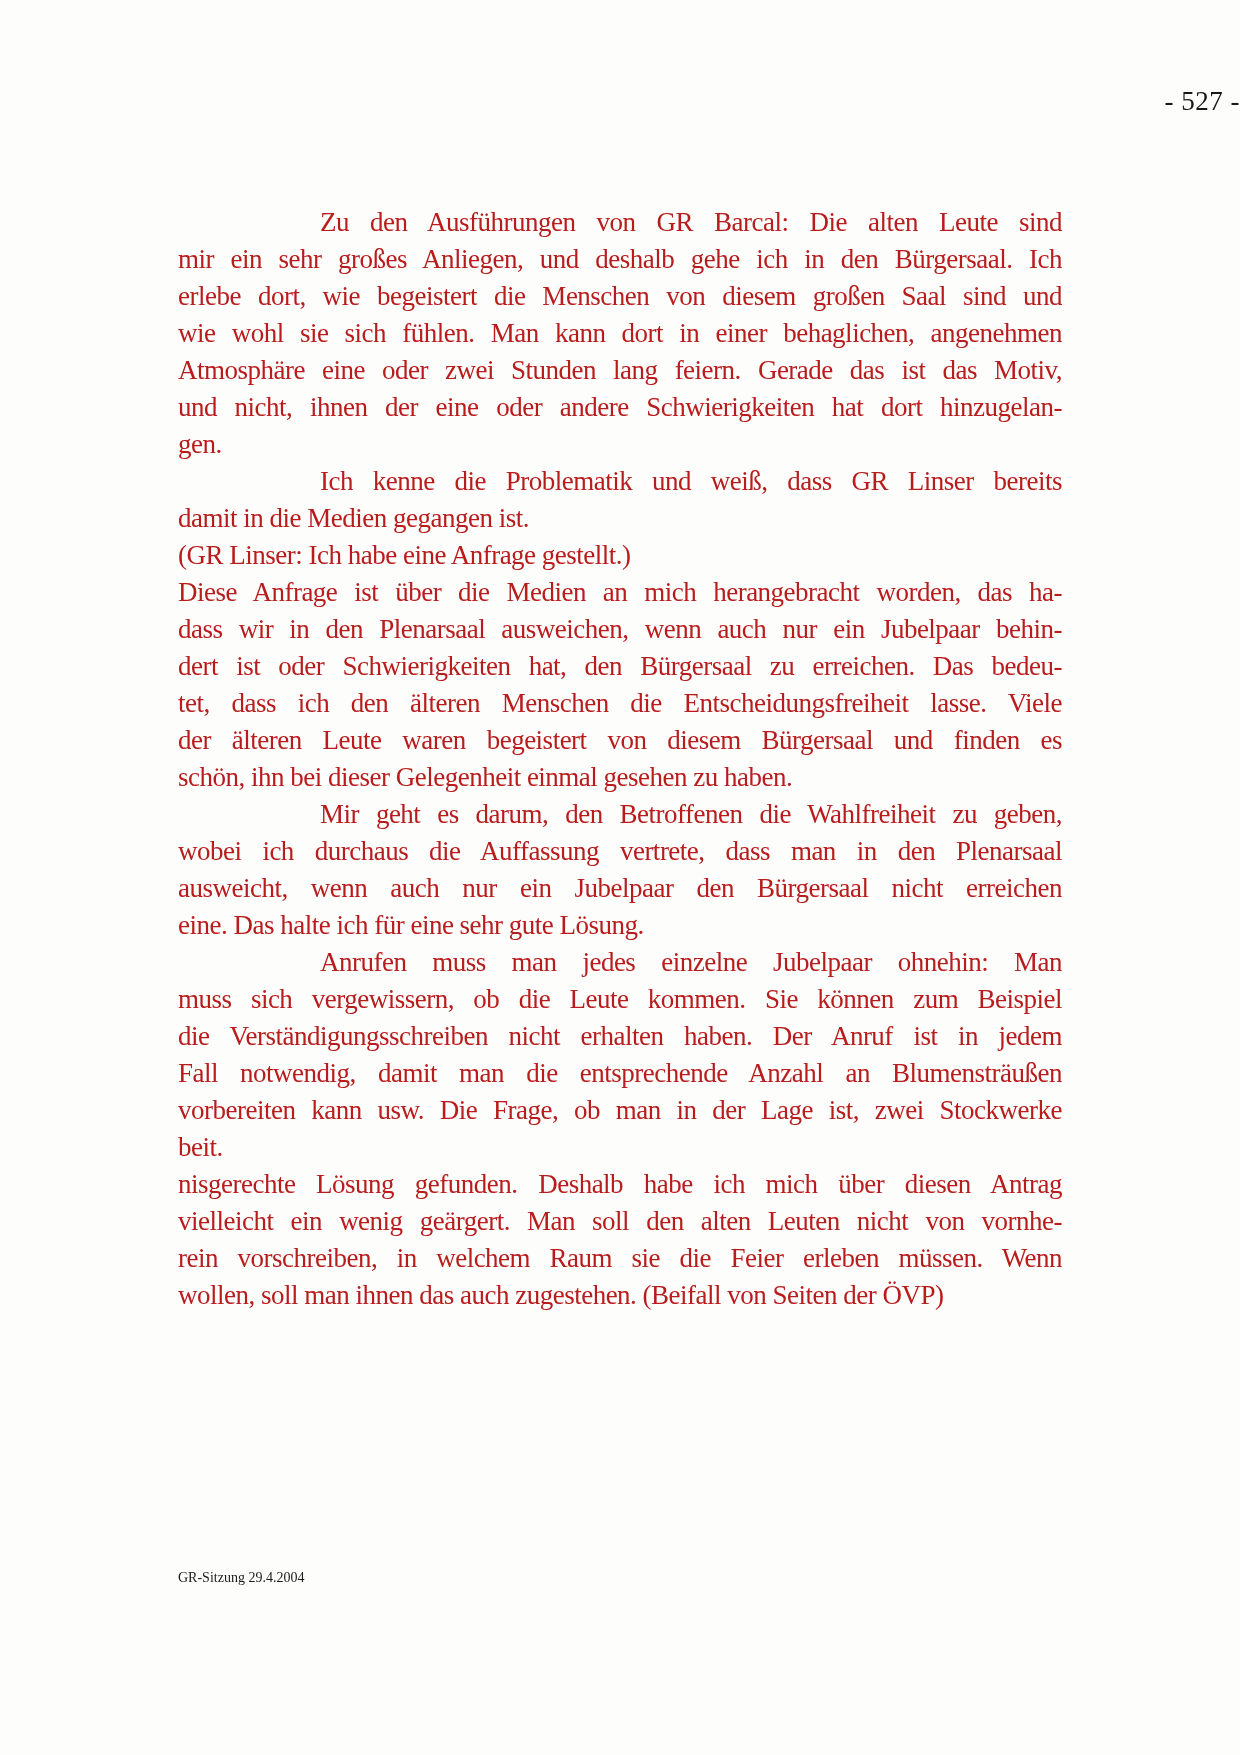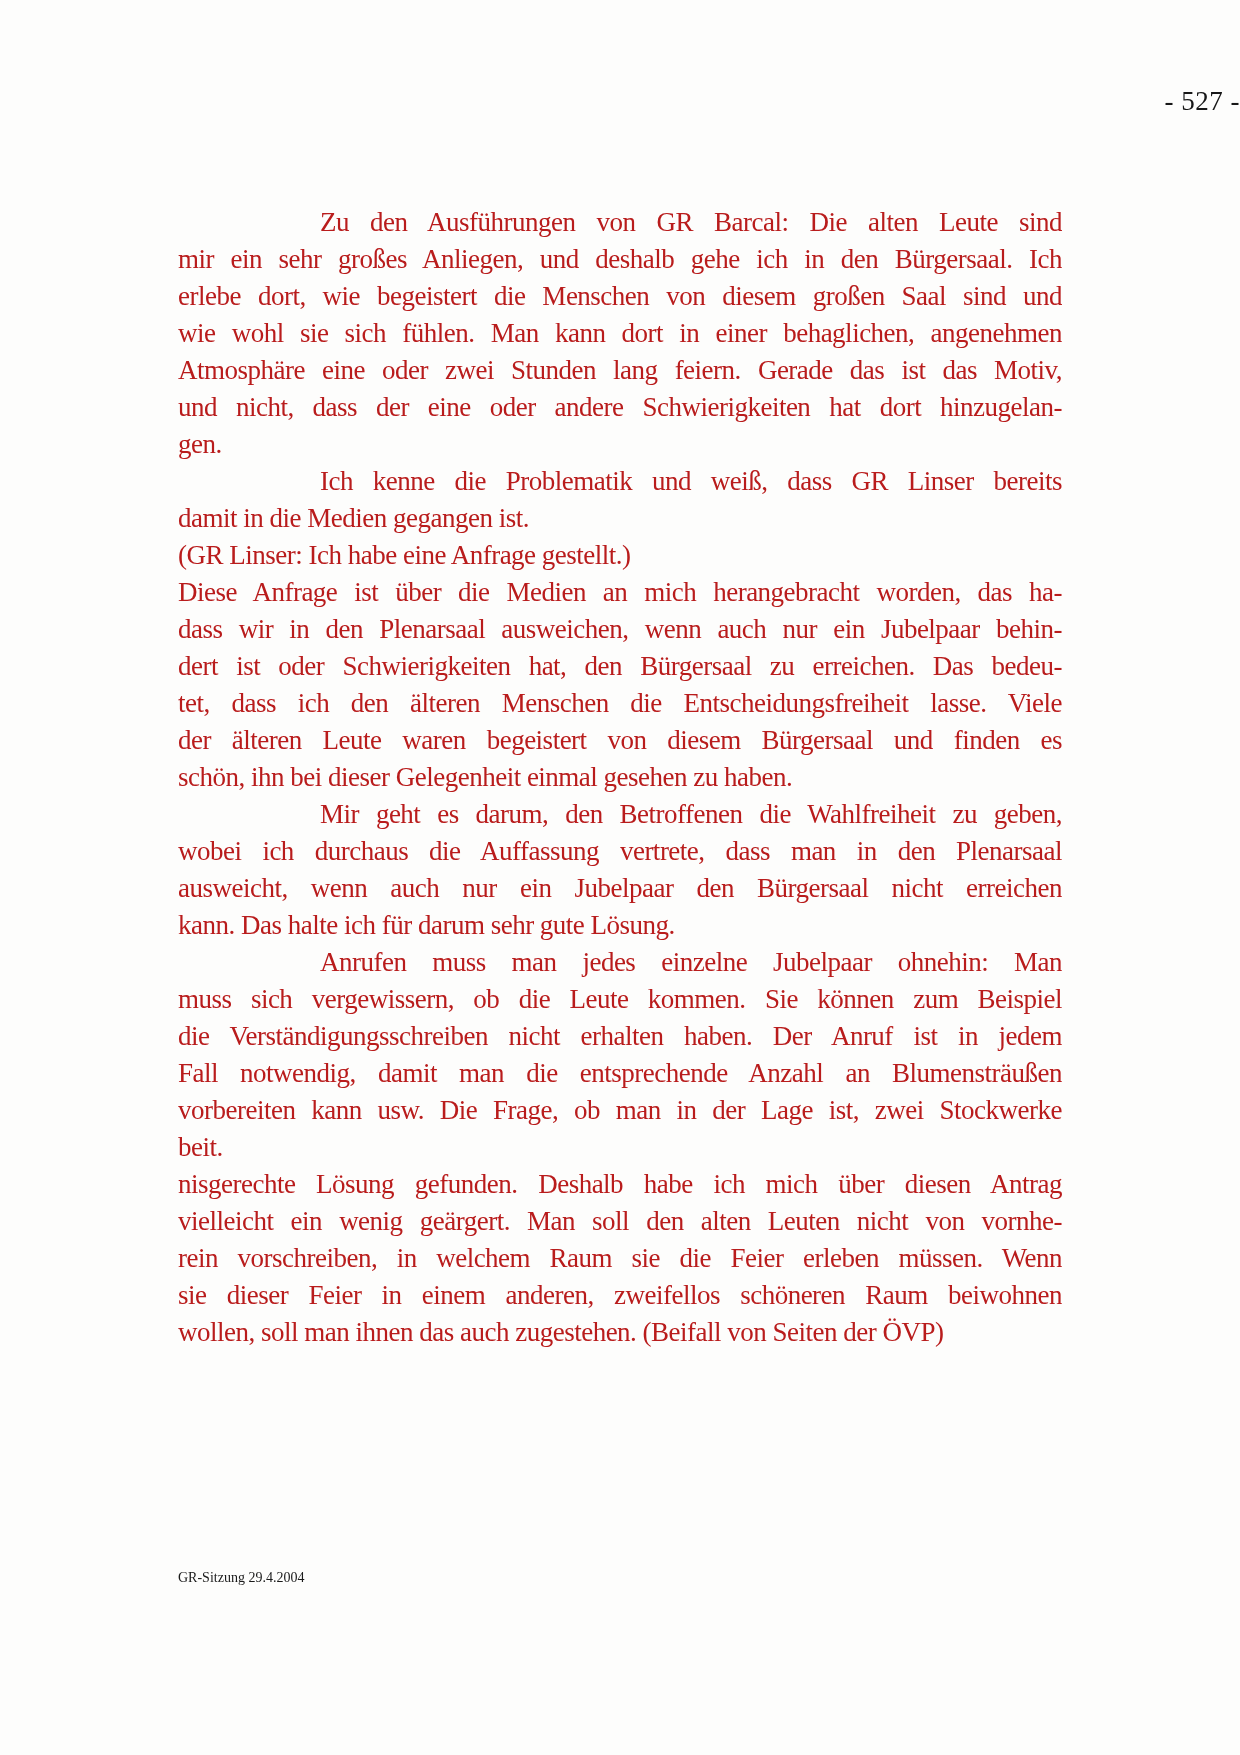--- a/index.html
+++ b/index.html
@@ -68,42 +68,41 @@
 
 <div class="page">
   <div class="page-number">- 527 -</div>
 
   <div class="body-text">
       <div class="line justified indent">Zu den Ausführungen von GR Barcal: Die alten Leute sind</div>
       <div class="line justified">mir ein sehr großes Anliegen, und deshalb gehe ich in den Bürgersaal. Ich</div>
       <div class="line justified">erlebe dort, wie begeistert die Menschen von diesem großen Saal sind und</div>
       <div class="line justified">wie wohl sie sich fühlen. Man kann dort in einer behaglichen, angenehmen</div>
       <div class="line justified">Atmosphäre eine oder zwei Stunden lang feiern. Gerade das ist das Motiv,</div>
-      <div class="line justified">und nicht, dass der eine oder andere Schwierigkeiten hat dort hinzugelan-</div>
+      <div class="line justified">und nicht, ihnen der eine oder andere Schwierigkeiten hat dort hinzugelan-</div>
       <div class="line lastline">gen.</div>
       <div class="line justified indent">Ich kenne die Problematik und weiß, dass GR Linser bereits</div>
       <div class="line lastline">damit in die Medien gegangen ist.</div>
       <div class="line lastline">(GR Linser: Ich habe eine Anfrage gestellt.)</div>
       <div class="line justified">Diese Anfrage ist über die Medien an mich herangebracht worden, das ha-</div>
       <div class="line justified">dass wir in den Plenarsaal ausweichen, wenn auch nur ein Jubelpaar behin-</div>
       <div class="line justified">dert ist oder Schwierigkeiten hat, den Bürgersaal zu erreichen. Das bedeu-</div>
       <div class="line justified">tet, dass ich den älteren Menschen die Entscheidungsfreiheit lasse. Viele</div>
       <div class="line justified">der älteren Leute waren begeistert von diesem Bürgersaal und finden es</div>
       <div class="line lastline">schön, ihn bei dieser Gelegenheit einmal gesehen zu haben.</div>
       <div class="line justified indent">Mir geht es darum, den Betroffenen die Wahlfreiheit zu geben,</div>
       <div class="line justified">wobei ich durchaus die Auffassung vertrete, dass man in den Plenarsaal</div>
       <div class="line justified">ausweicht, wenn auch nur ein Jubelpaar den Bürgersaal nicht erreichen</div>
-      <div class="line lastline">kann. Das halte ich für darum sehr gute Lösung.</div>
+      <div class="line lastline">eine. Das halte ich für eine sehr gute Lösung.</div>
       <div class="line justified indent">Anrufen muss man jedes einzelne Jubelpaar ohnehin: Man</div>
       <div class="line justified">muss sich vergewissern, ob die Leute kommen. Sie können zum Beispiel</div>
       <div class="line justified">die Verständigungsschreiben nicht erhalten haben. Der Anruf ist in jedem</div>
       <div class="line justified">Fall notwendig, damit man die entsprechende Anzahl an Blumensträußen</div>
       <div class="line justified">vorbereiten kann usw. Die Frage, ob man in der Lage ist, zwei Stockwerke</div>
       <div class="line lastline">beit.</div>
       <div class="line justified">nisgerechte Lösung gefunden. Deshalb habe ich mich über diesen Antrag</div>
       <div class="line justified">vielleicht ein wenig geärgert. Man soll den alten Leuten nicht von vornhe-</div>
       <div class="line justified">rein vorschreiben, in welchem Raum sie die Feier erleben müssen. Wenn</div>
-      <div class="line justified">sie dieser Feier in einem anderen, zweifellos schöneren Raum beiwohnen</div>
       <div class="line lastline">wollen, soll man ihnen das auch zugestehen. (Beifall von Seiten der ÖVP)</div>
     </div>
 
   <div class="footer">GR-Sitzung 29.4.2004</div>
 </div>
 
 </body></html>

